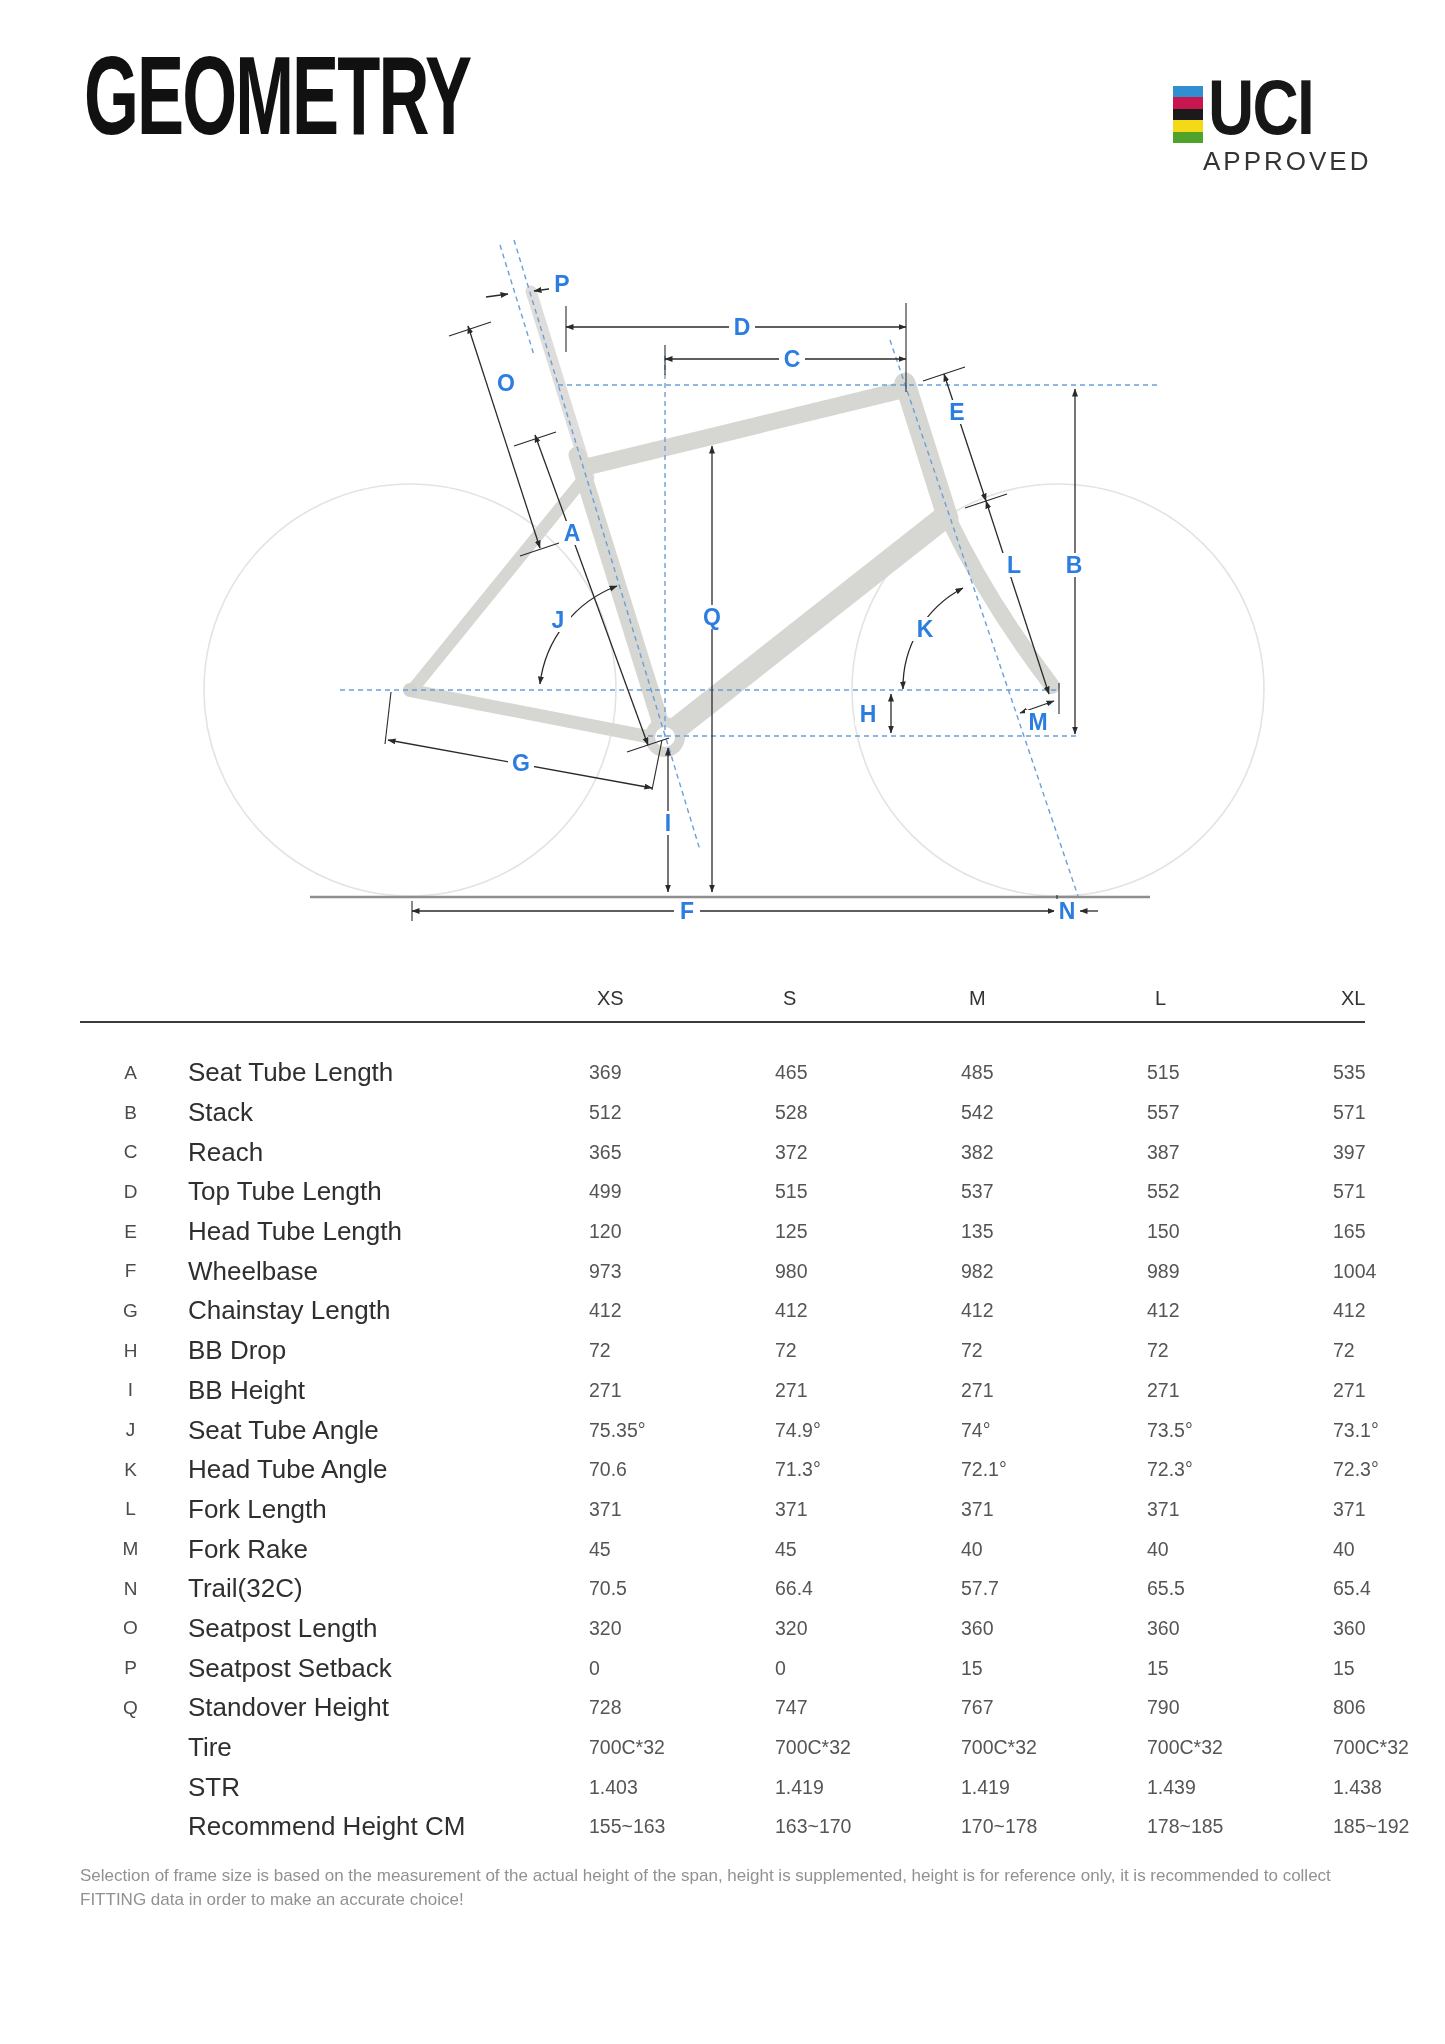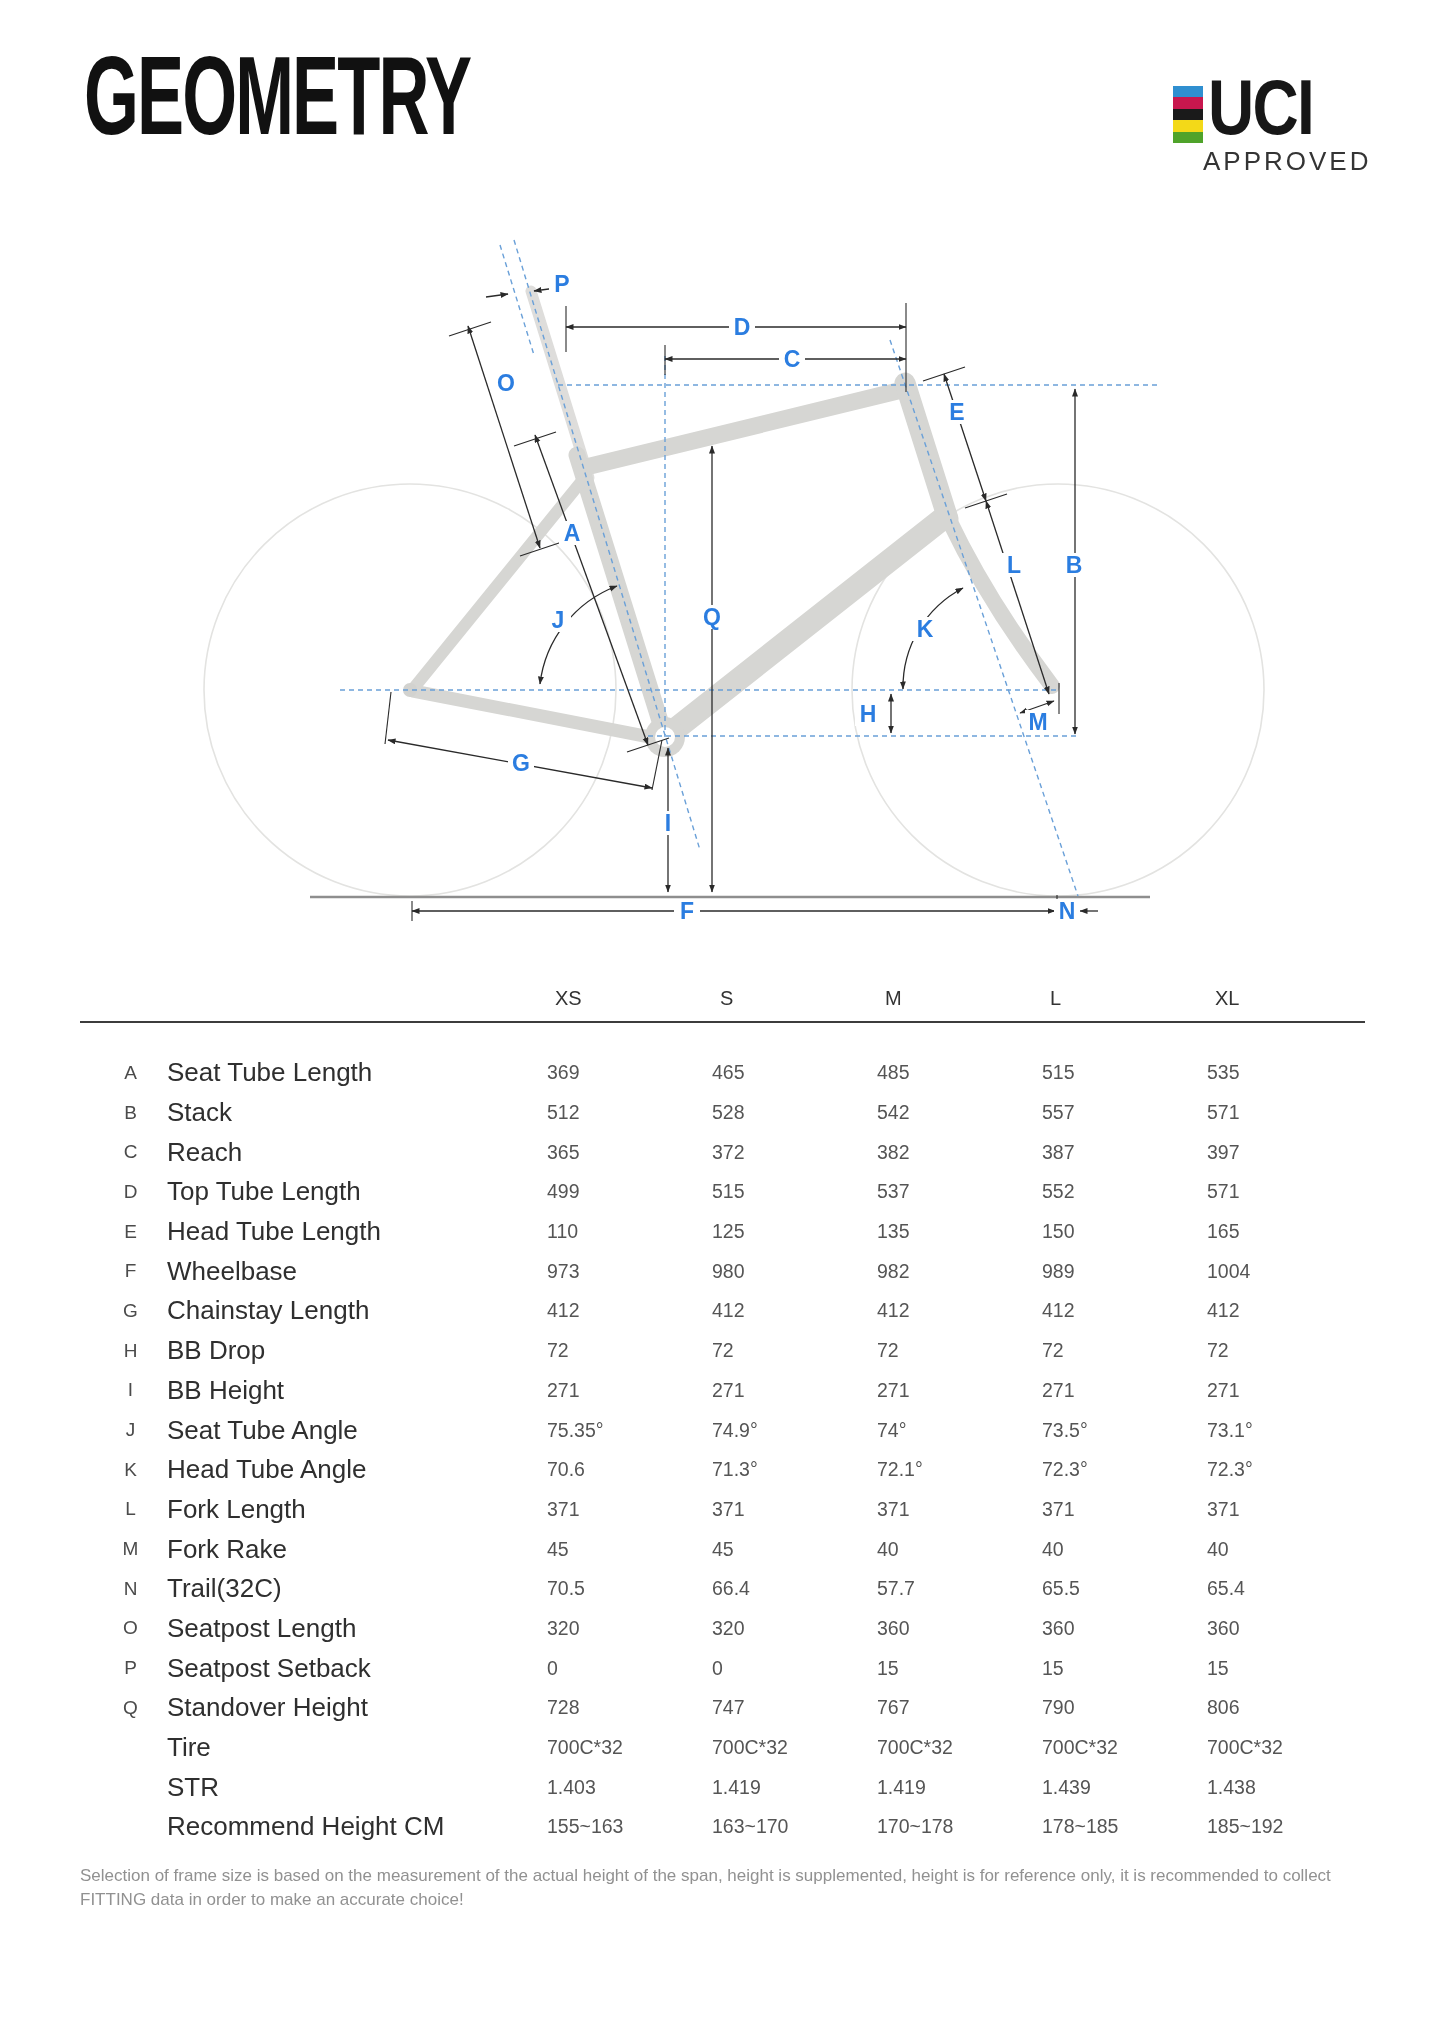--- a/index.html
+++ b/index.html
@@ -14,21 +14,21 @@
   #uci-stripes div{flex:1;}
   #uci-word{position:absolute;left:36px;top:-12px;font-size:78px;font-weight:800;letter-spacing:-2px;
             color:#171717;transform:scaleX(0.82);transform-origin:left top;line-height:1;}
   #uci-approved{position:absolute;left:0px;top:66px;font-size:26px;font-weight:500;letter-spacing:3px;
                 color:#343434;white-space:nowrap;margin-left:31px;}
 
   
   #diagram{position:absolute;left:0;top:0;width:1445px;height:960px;}
 
   
-  .grid-row{display:grid;grid-template-columns:87px 380px 165px 165px 165px 165px 158px;align-items:center;}
+  .grid-row{display:grid;grid-template-columns:87px 380px 165px 165px 165px 165px 158px;align-items:center;gap:21px;}
   #size-header{position:absolute;left:80px;top:976px;width:1300px;height:44px;}
   #size-header .size-cell{font-size:20px;color:#333;padding-left:8px;}
   #header-rule{position:absolute;left:80px;top:1021px;width:1285px;height:0;
                border-top:2.5px solid #3c3c3c;}
   #spec-rows{position:absolute;left:80px;top:1053px;width:1300px;}
   .t-row{height:39.7px;}
   .t-letter{font-size:19px;color:#4b4b4b;text-align:center;padding-left:14px;}
   .t-label{font-size:26px;color:#2f2f2f;}
   .t-val{font-size:19.5px;color:#555;}
 
@@ -218,21 +218,21 @@
         <div class="t-label">Top Tube Length</div>
         <div class="t-val">499</div>
         <div class="t-val">515</div>
         <div class="t-val">537</div>
         <div class="t-val">552</div>
         <div class="t-val">571</div>
       </div>
       <div class="grid-row t-row">
         <div class="t-letter">E</div>
         <div class="t-label">Head Tube Length</div>
-        <div class="t-val">110</div>
+        <div class="t-val">120</div>
         <div class="t-val">125</div>
         <div class="t-val">135</div>
         <div class="t-val">150</div>
         <div class="t-val">165</div>
       </div>
       <div class="grid-row t-row">
         <div class="t-letter">F</div>
         <div class="t-label">Wheelbase</div>
         <div class="t-val">973</div>
         <div class="t-val">980</div>

